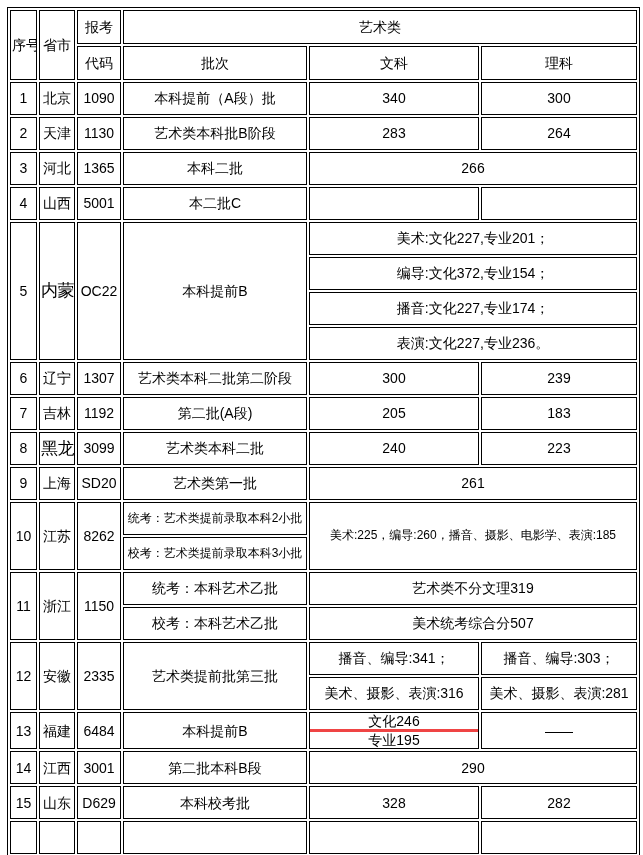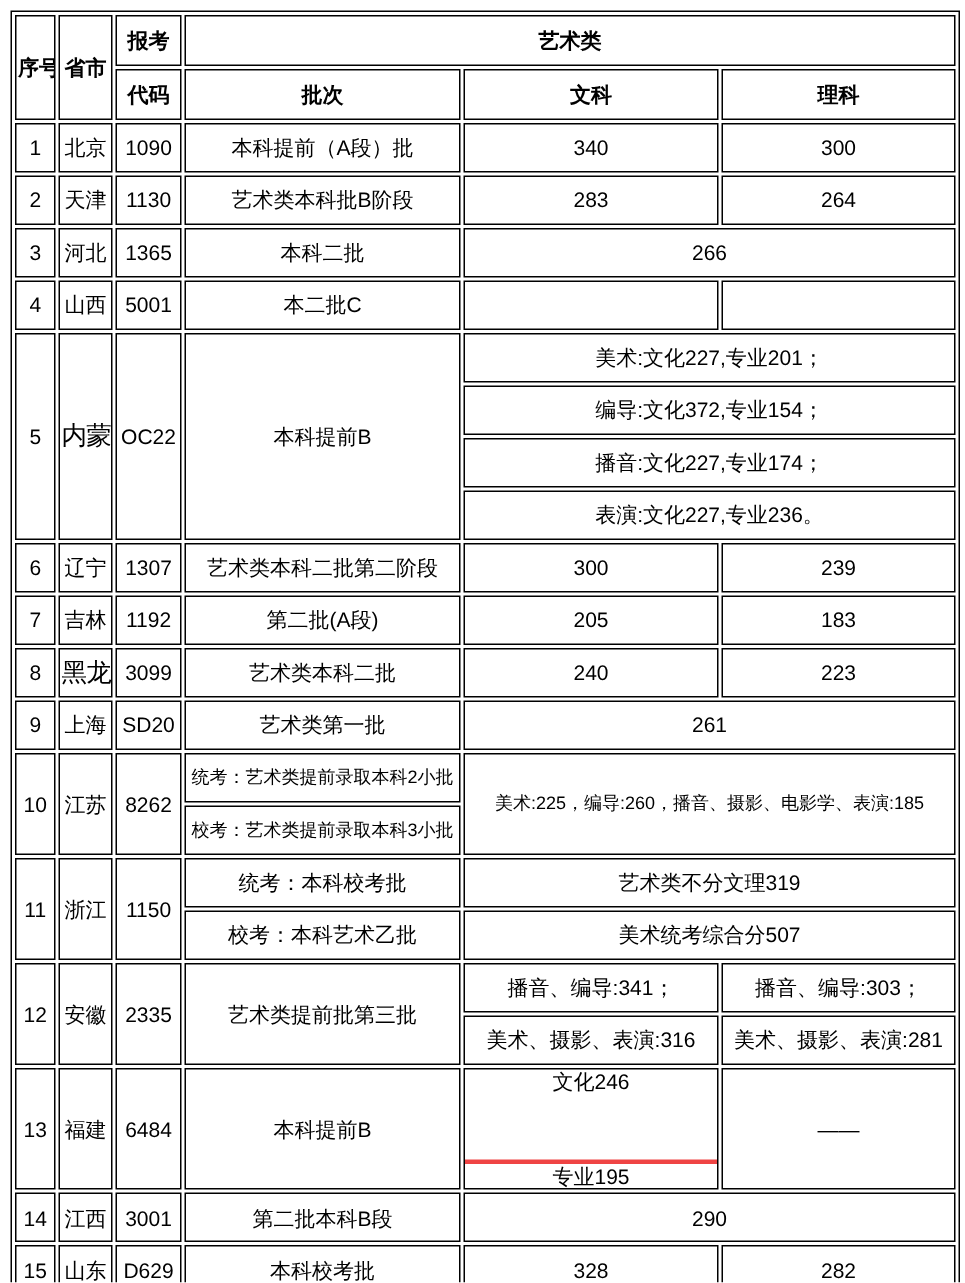--- a/index.html
+++ b/index.html
@@ -26,28 +26,28 @@
     border: 1px solid #000000;
     text-align: center;
     vertical-align: middle;
     font-size: 14px;
     line-height: 1.15;
     padding: 0 1px;
     overflow: hidden;
     white-space: nowrap;
     background: #ffffff;
   }
-  th { font-weight: bold; height: 34px; }
+  th { font-weight: normal; height: 34px; }
   td { font-weight: normal; height: 33px; }
   .squeeze { font-size: 17px; letter-spacing: -0.5px; }
   .fs12 { font-size: 12px; }
   .fs13 { font-size: 12px; }
   
   td.split-cell { padding: 0; }
-  .split-inner { display: flex; flex-direction: column; width: 100%; height: 100%; gap: 44px; }
+  .split-inner { display: flex; flex-direction: column; width: 100%; height: 100%; }
   .split-inner > div {
     flex: 1;
     display: flex;
     align-items: center;
     justify-content: center;
   }
   .split-inner > div:last-child { border-top: 3px solid #ef4444; }
 </style>
 </head>
 <body>
@@ -172,21 +172,21 @@
       <td colspan="2" rowspan="2" class="fs13">美术:225，编导:260，播音、摄影、电影学、表演:185</td>
     </tr>
     <tr>
       <td class="fs12">校考：艺术类提前录取本科3小批</td>
     </tr>
 
     <tr>
       <td rowspan="2">11</td>
       <td rowspan="2">浙江</td>
       <td rowspan="2">1150</td>
-      <td>统考：本科校考批</td>
+      <td>统考：本科艺术乙批</td>
       <td colspan="2">艺术类不分文理319</td>
     </tr>
     <tr>
       <td>校考：本科艺术乙批</td>
       <td colspan="2">美术统考综合分507</td>
     </tr>
 
     <tr>
       <td rowspan="2">12</td>
       <td rowspan="2">安徽</td>

